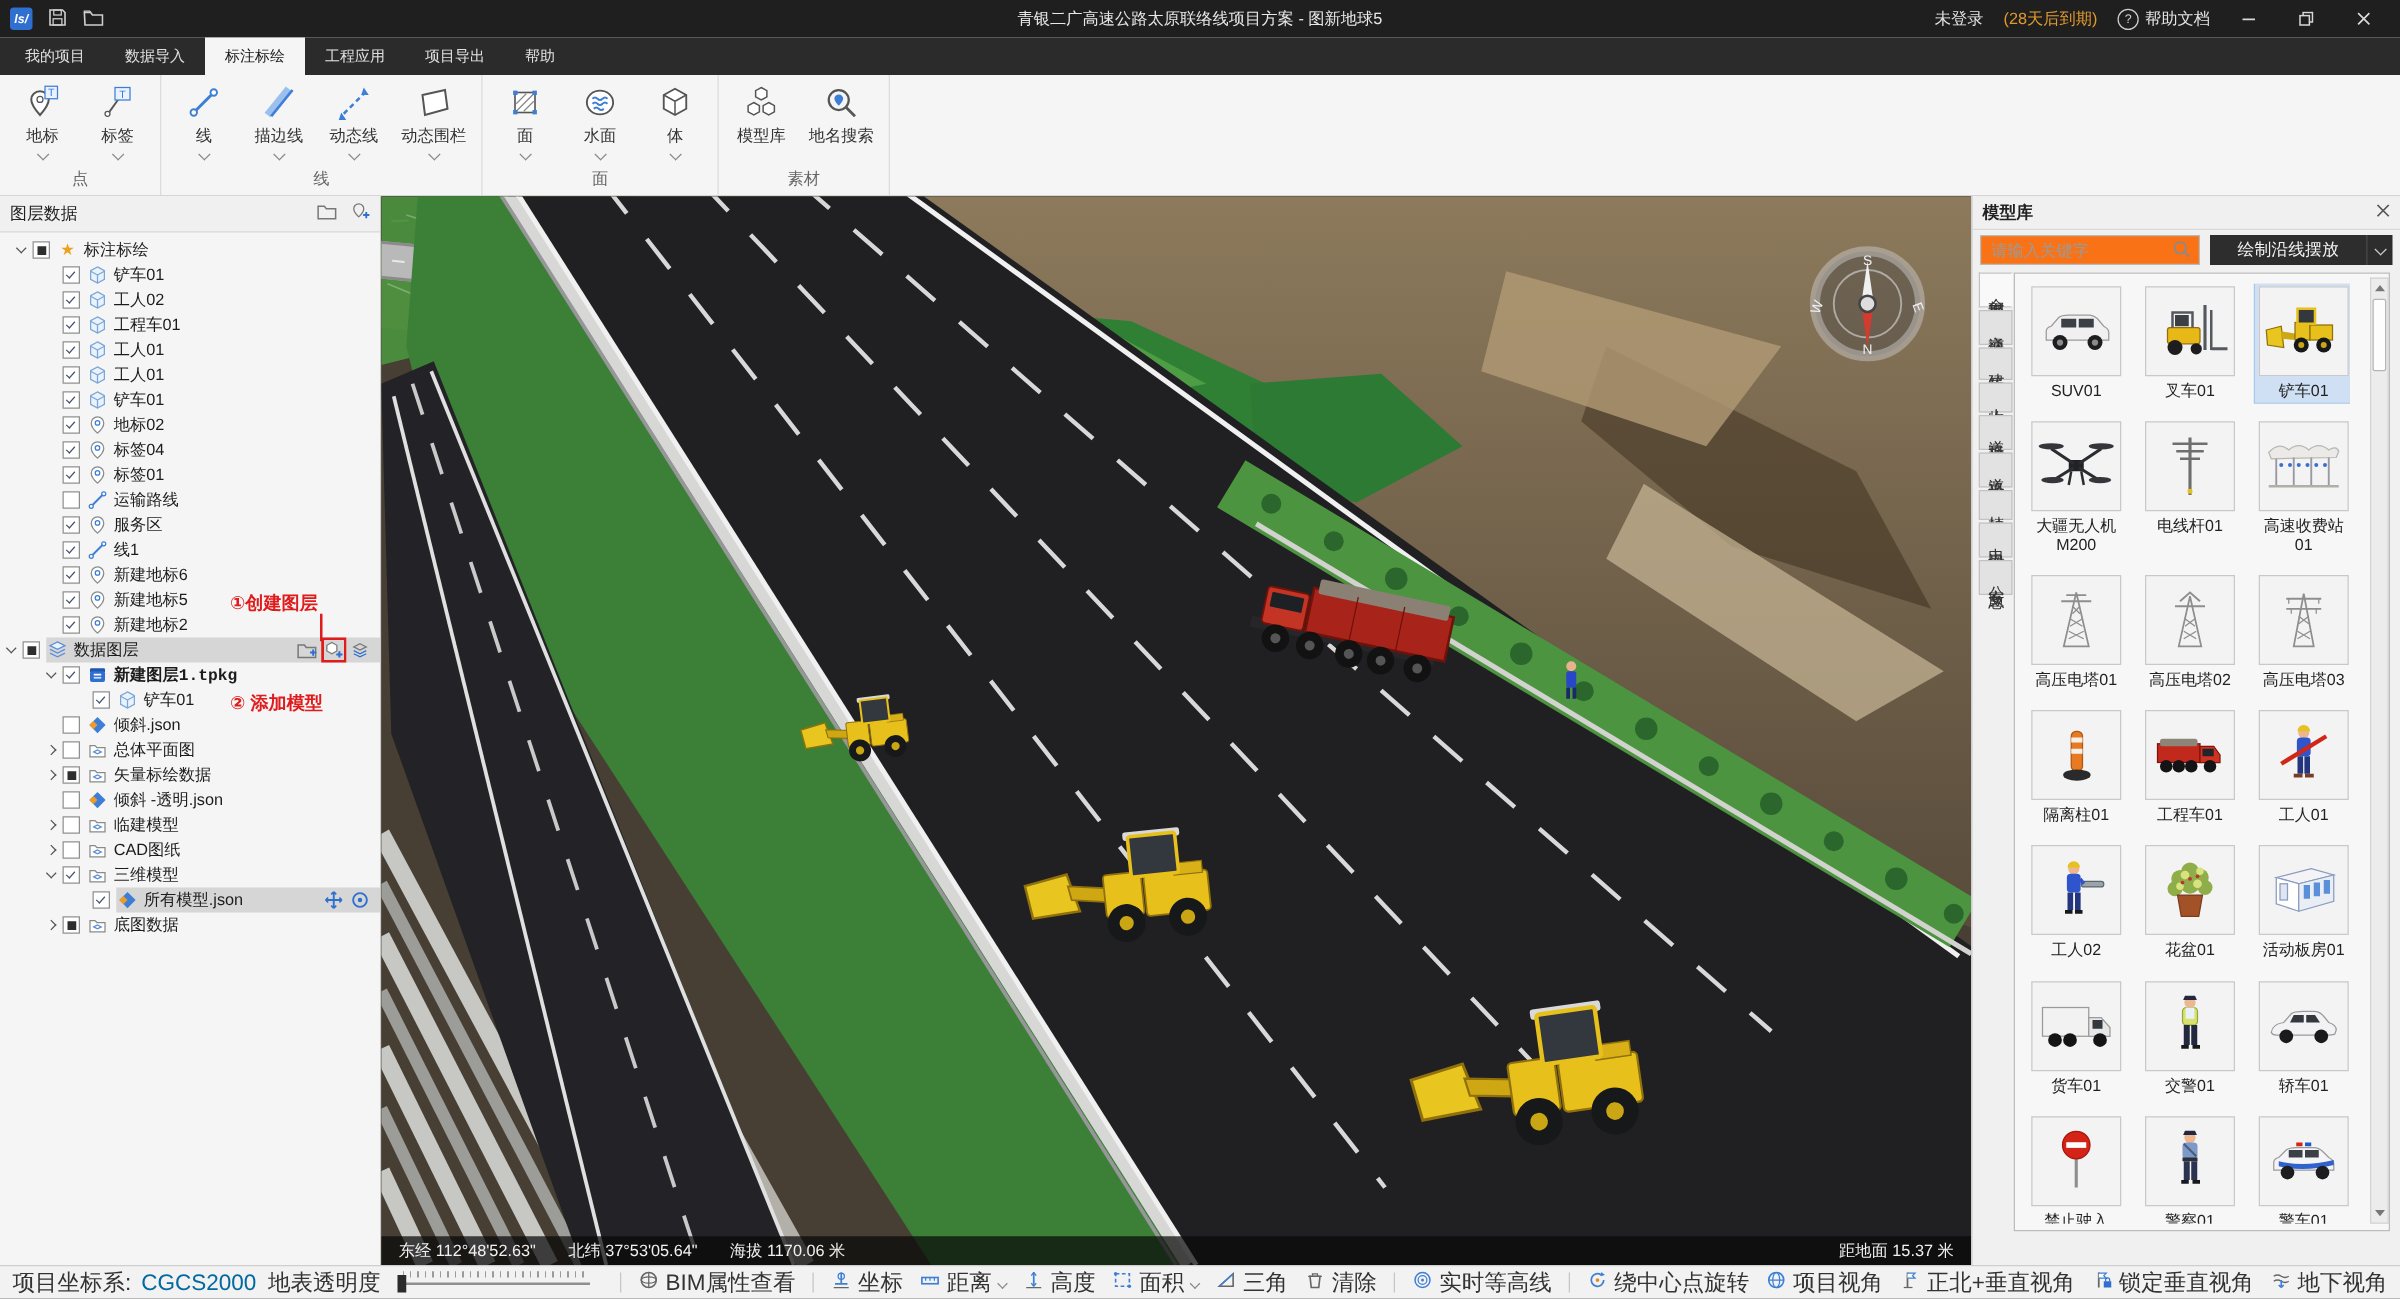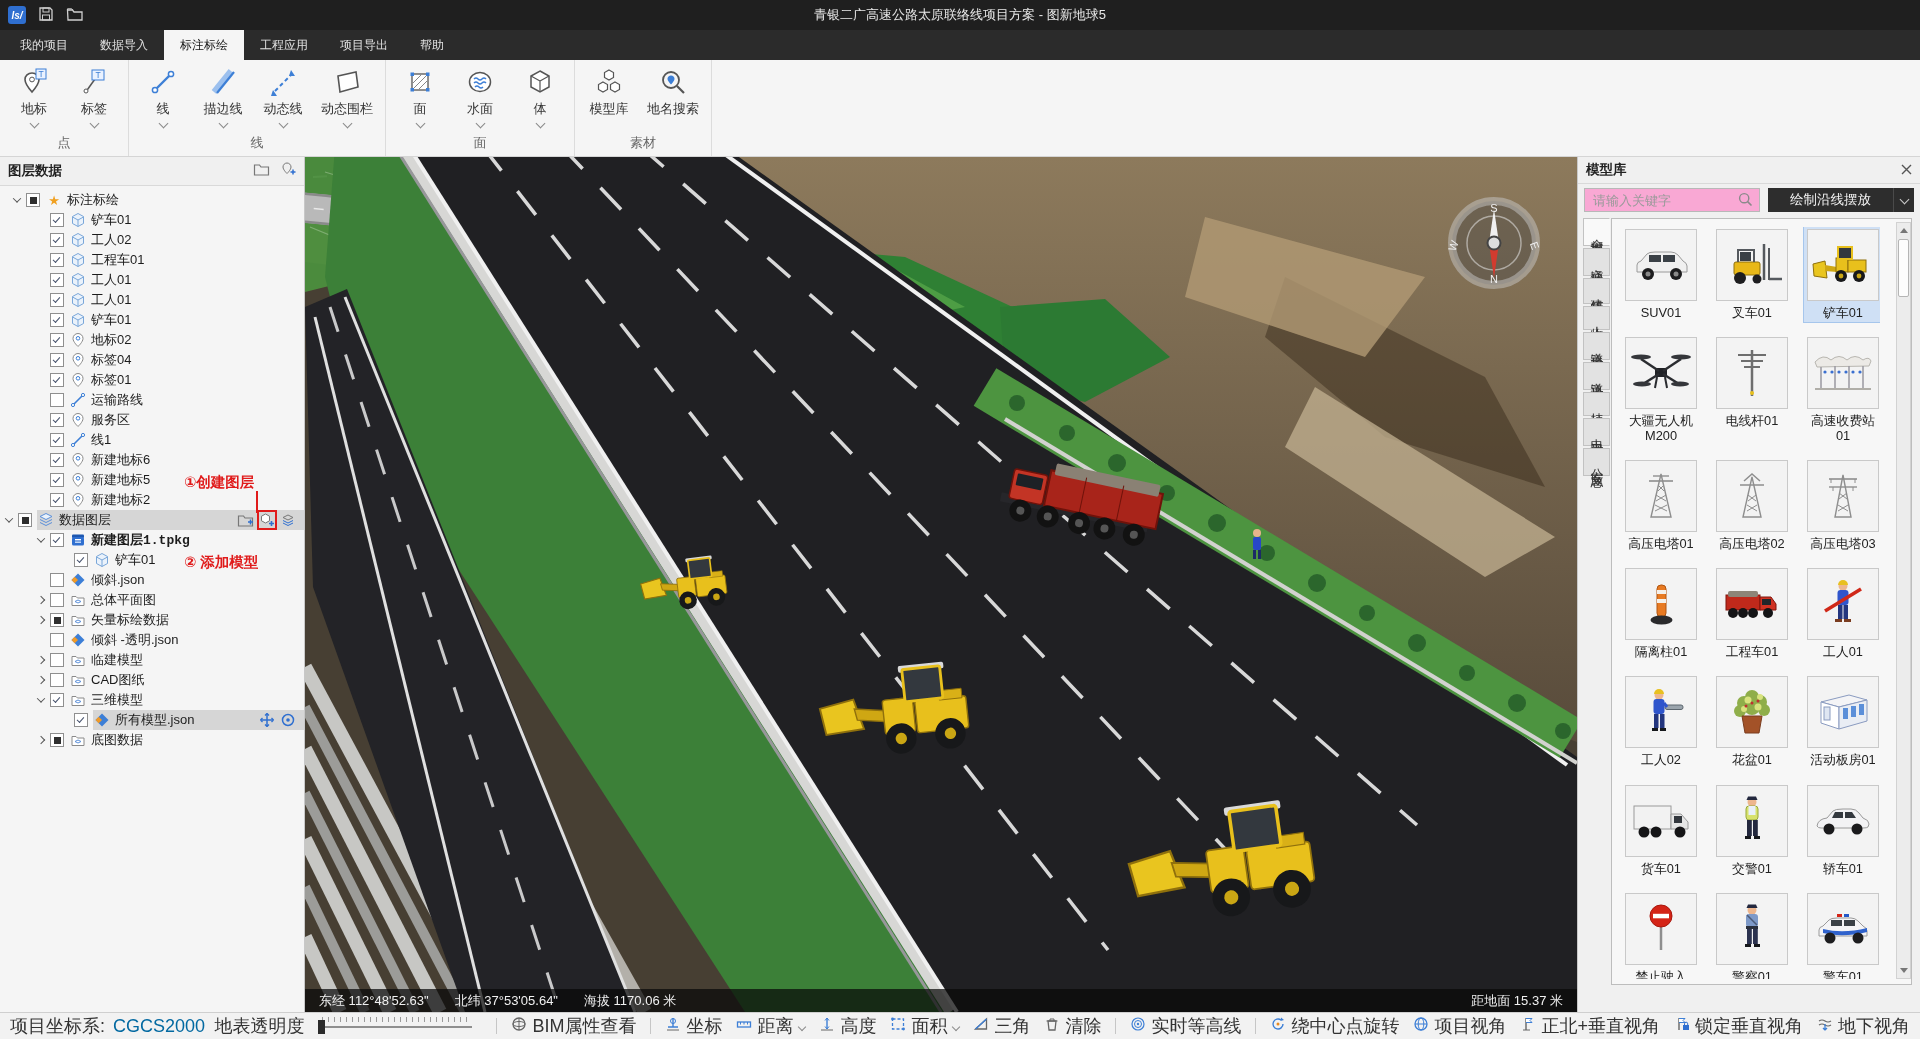--- a/index.html
+++ b/index.html
@@ -24,21 +24,21 @@
   .ritems{display:flex;gap:16px;flex:1;align-items:flex-start;}
   .ritem{display:flex;flex-direction:column;align-items:center;min-width:44px;}
   .ricon{height:34px;display:flex;align-items:center;justify-content:center;}
   .rlabel{font-size:13px;color:#333;margin-top:1px;white-space:nowrap;}
   .caret{width:6px;height:6px;border-right:1.3px solid #8a8a8a;border-bottom:1.3px solid #8a8a8a;transform:rotate(45deg);margin-top:2px;}
   .caret.none{visibility:hidden;}
   .glabel{text-align:center;font-size:13px;color:#666;padding:1px 0 4px;}
   
   .lpanel{position:absolute;left:0;top:157px;width:305px;height:855px;background:#f5f5f5;border-right:1px solid #c8c8c8;box-sizing:border-box;}
   .lheader{height:28px;display:flex;align-items:center;border-bottom:1px solid #d9d9d9;padding:0 8px;background:#f0f0f0;}
-  .lheader .ttl{font-size:13.5px;font-weight:bold;color:#222;}
+  .lheader .ttl{font-size:13.5px;font-weight:normal;color:#222;}
   .lheader .hicons{margin-left:auto;display:flex;gap:10px;}
   .tree{position:absolute;left:0;top:33px;right:0;}
   .trow{height:20px;display:flex;align-items:center;font-size:13px;color:#1c1c1c;}
   .exp{width:17px;height:16px;display:inline-flex;align-items:center;justify-content:center;flex:none;}
   .exp.open::before{content:'';width:5px;height:5px;border-right:1.4px solid #555;border-bottom:1.4px solid #555;transform:rotate(45deg) translate(-1px,-1px);}
   .exp.closed::before{content:'';width:5px;height:5px;border-right:1.4px solid #555;border-bottom:1.4px solid #555;transform:rotate(-45deg);}
   .cb{width:12px;height:12px;border:1px solid #8f8f8f;background:#fff;margin:0 5px 0 1px;position:relative;flex:none;}
   .cb.on::before{content:'';position:absolute;left:2px;top:2.5px;width:6px;height:3.2px;border-left:1.7px solid #44506b;border-bottom:1.7px solid #44506b;transform:rotate(-48deg);}
   .cb.partial::before{content:'';position:absolute;inset:2.5px;background:#2e2e2e;}
   .hl{flex:1;display:flex;align-items:center;height:20px;min-width:0;}
@@ -54,21 +54,21 @@
   
   .viewport{position:absolute;left:305px;top:157px;width:1272px;height:855px;overflow:hidden;background:#3d3733;}
   .coordbar{position:absolute;left:0;bottom:0;width:100%;height:23px;background:rgba(8,8,8,0.72);color:#f0f0f0;font-size:13px;display:flex;align-items:center;padding:0 14px;box-sizing:border-box;gap:26px;}
   .coordbar .right{margin-left:auto;}
   
   .rpanel{position:absolute;left:1577px;top:157px;width:343px;height:855px;background:#f0f0f0;border-left:1px solid #c8c8c8;box-sizing:border-box;}
   .rheader{height:26px;display:flex;align-items:center;padding:0 8px;border-bottom:1px solid #d9d9d9;}
   .rheader .ttl{font-size:13.5px;font-weight:bold;color:#222;}
   .rheader .close{margin-left:auto;}
   .searchrow{position:absolute;left:0;top:31px;width:100%;height:24px;}
-  .sinput{position:absolute;left:6px;top:0;width:176px;height:24px;border:1px solid #b8b8b8;background:#f9a8d4;font-size:13px;padding:0 24px 0 8px;box-sizing:border-box;color:#333;}
+  .sinput{position:absolute;left:6px;top:0;width:176px;height:24px;border:1px solid #b8b8b8;background:#f97316;font-size:13px;padding:0 24px 0 8px;box-sizing:border-box;color:#333;}
   .sinput::placeholder{color:#9a9a9a;}
   .smag{position:absolute;left:160px;top:4px;}
   .dbtn{position:absolute;left:190px;top:0;width:146px;height:24px;background:#2d2d2d;color:#f2f2f2;font-size:13.5px;display:flex;align-items:center;}
   .dbtn .lbl{flex:1;text-align:center;}
   .dbtn .dd{width:20px;height:100%;border-left:1px solid #4a4a4a;display:flex;align-items:center;justify-content:center;}
   .dbtn .dd::before{content:'';width:6px;height:6px;border-right:1.3px solid #ccc;border-bottom:1.3px solid #ccc;transform:rotate(45deg);margin-top:-2px;}
   .mcontent{position:absolute;left:33px;top:61px;width:301px;height:767px;border:1px solid #bdbdbd;background:#f7f7f7;box-sizing:border-box;}
   .mtabs{position:absolute;left:5px;top:61px;width:29px;display:flex;flex-direction:column;gap:2px;}
   .vtab{writing-mode:vertical-lr;text-orientation:upright;background:#e2e2e2;border:1px solid #c2c2c2;color:#333;font-size:13px;padding:9px 0;width:27px;display:flex;align-items:center;justify-content:center;box-sizing:border-box;letter-spacing:2px;}
   .vtab.active{background:#f9f9f9;border-right-color:#f9f9f9;}
@@ -111,20 +111,44 @@
             <path d="M2 2h10l2 2v10H2z" fill="none" stroke="#cfcfcf" stroke-width="1.3"></path>
             <rect x="5" y="2" width="6" height="4" fill="none" stroke="#cfcfcf"></rect>
             <rect x="4.5" y="9" width="7" height="5" fill="none" stroke="#cfcfcf"></rect>
           </svg></span>
       <span><svg width="17" height="16" viewBox="0 0 17 16">
             <path d="M1.5 4h5l1.5 2h8v8h-14z" fill="none" stroke="#cfcfcf" stroke-width="1.3"></path>
             <path d="M1.5 4V2.8h4.2l1 1.2" fill="none" stroke="#cfcfcf"></path>
           </svg></span>
     </div>
     <div class="tb-title">青银二广高速公路太原联络线项目方案 - 图新地球5</div>
+    <div class="tb-right">
+      <span>未登录</span>
+      <span class="license">(28天后到期)</span>
+      <span class="helpwrap">
+          <span class="qmark">?</span>
+          <span>帮助文档</span>
+        </span>
+      <span class="winbtn">
+          <svg width="12" height="12" viewBox="0 0 12 12">
+            <line x1="1" y1="6.5" x2="11" y2="6.5" stroke="#d8d8d8" stroke-width="1.4"></line>
+          </svg>
+        </span>
+      <span class="winbtn">
+          <svg width="12" height="12" viewBox="0 0 12 12">
+            <rect x="1" y="3.5" width="7.5" height="7.5" fill="none" stroke="#d8d8d8" stroke-width="1.2"></rect>
+            <path d="M3.5 3.5V1h7.5v7.5H8.8" fill="none" stroke="#d8d8d8" stroke-width="1.2"></path>
+          </svg>
+        </span>
+      <span class="winbtn">
+          <svg width="12" height="12" viewBox="0 0 12 12">
+            <path d="M1.5 1.5l9 9M10.5 1.5l-9 9" stroke="#d8d8d8" stroke-width="1.4"></path>
+          </svg>
+        </span>
+    </div>
   </div>
 
   <div class="menubar" id="menu-tabs">
       <div class="mtab">我的项目</div>
       <div class="mtab">数据导入</div>
       <div class="mtab active">标注标绘</div>
       <div class="mtab">工程应用</div>
       <div class="mtab">项目导出</div>
       <div class="mtab">帮助</div>
     </div>

